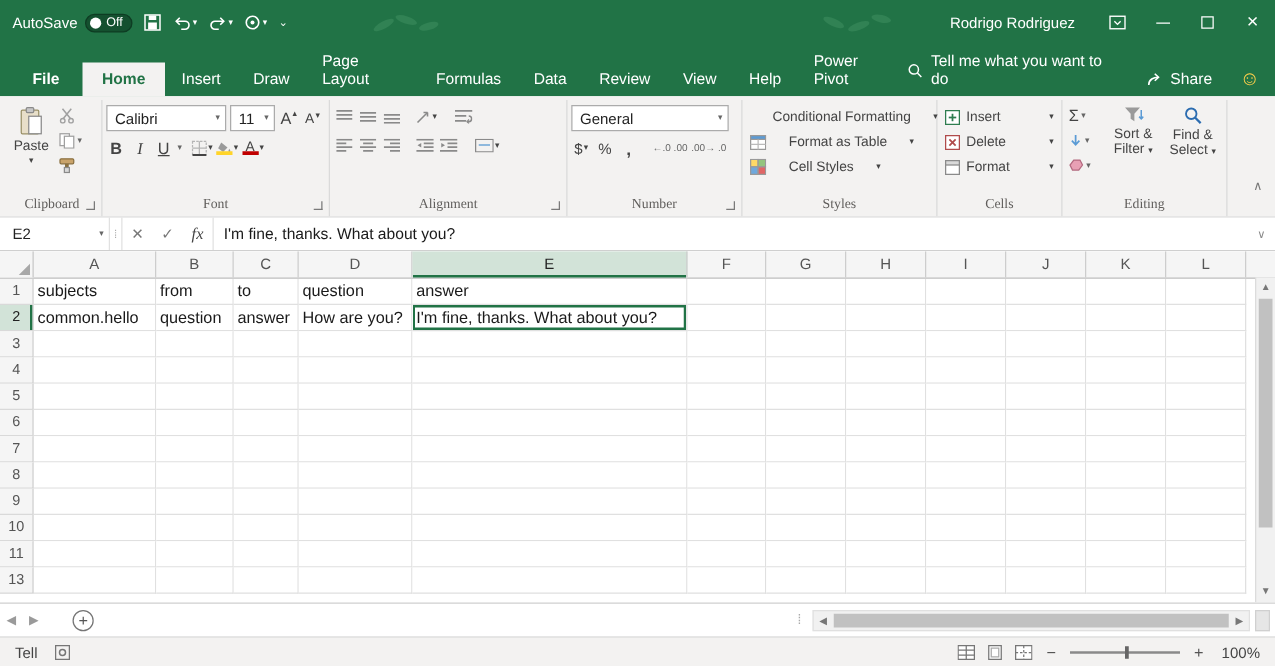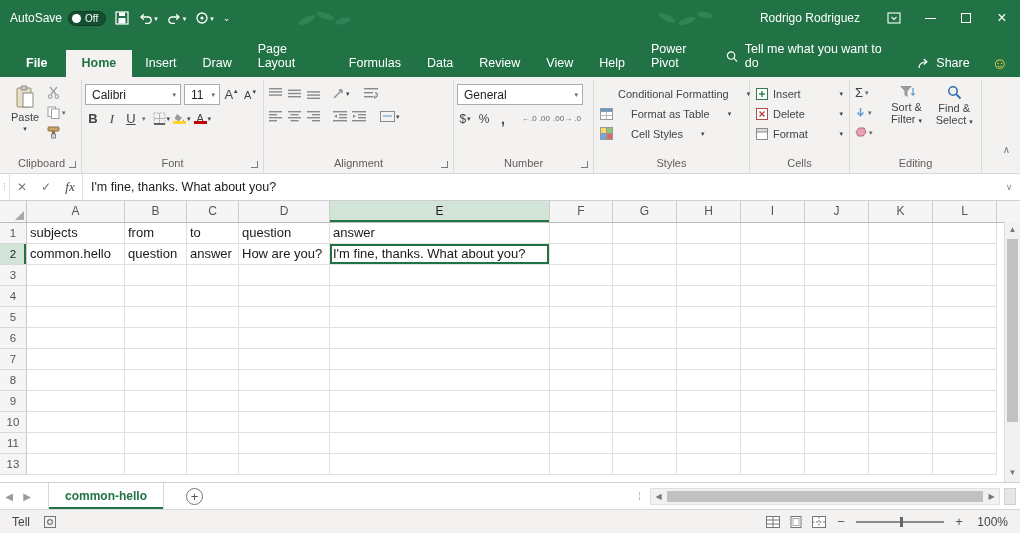--- a/index.html
+++ b/index.html
@@ -31,21 +31,21 @@
   .mtab.file {padding:6px 18px 7px;font-weight:bold;}
   .mtab.active {background:#f3f2f1; color:#217346; font-weight:bold; padding:6px 16px 7px;}
   .tellme {margin-left:auto; display:flex; align-items:center; gap:7px; font-size:12.5px; padding-bottom:7px; margin-right:30px;}
   .sharebox {display:flex; align-items:center; gap:6px; font-size:12.5px; padding-bottom:7px; margin-right:22px;}
   .smiley {font-size:16px; color:#ffd04a; padding-bottom:5px; margin-right:12px; line-height:1;}
 
   
   .ribbon {flex:0 0 96px; background:#f3f2f1; display:flex; padding:3px 0 0 2px; position:relative;}
   .rgroup {display:flex; flex-direction:column; border-right:1px solid #dadada; padding:1px 3px 0;}
   .rcontent {flex:1; display:flex;}
-  .glabel {height:17px; font-size:11px; color:#605e5c; text-align:center; line-height:14px; position:relative;}
+  .glabel {height:17px; font-size:11px; color:#605e5c; text-align:center; line-height:14px; position:relative;font-family:Liberation Serif, serif;}
   .launcher {position:absolute; right:2px; bottom:5px; width:7px; height:7px; border-right:1.5px solid #7a7a7a; border-bottom:1.5px solid #7a7a7a;}
   .bigbtn {display:flex; flex-direction:column; align-items:center; padding-top:4px; gap:2px; font-size:11px; color:#444; line-height:12px; text-align:center;}
   .mini-col {display:flex; flex-direction:column; gap:2px; padding-top:2px;}
   .sbtn {height:18px; display:flex; align-items:center; gap:2px; padding:0 2px; color:#666; font-size:12px;}
   .stackrows {display:flex; flex-direction:column; gap:4px; padding-top:3px; flex:1;}
   .frow {display:flex; align-items:center; gap:3px;}
   .combo {background:#fff; border:1px solid #ababab; height:21px; display:flex; align-items:center; font-size:12px; color:#222; padding:0 4px 0 6px;}
   .combo .dd {margin-left:auto; color:#666; padding-left:5px;}
   .fontbtn {min-width:16px; height:19px; display:flex; align-items:center; justify-content:center; color:#444; gap:1px;}
   .b {font-weight:bold; font-size:13px;}
@@ -570,20 +570,24 @@
           <span><span>Find &amp; Select</span> <span class="dd">▾</span></span>
         </div>
       </div>
       <div class="glabel"><span>Editing</span></div>
     </div>
 
     <span class="collapse-ribbon">∧</span>
   </div>
 
   <div class="formula-bar">
+    <div class="name-box">
+        <span>E2</span>
+        <span class="dd">▾</span>
+      </div>
     <div class="fb-handle">⁞</div>
     <span class="fb-btn">
         <span>✕</span>
       </span>
     <span class="fb-btn">
         <span>✓</span>
       </span>
     <span class="fb-btn fb-fx">
         <span>fx</span>
       </span>
@@ -792,23 +796,20 @@
     <div class="vscroll">
       <span class="arr">▲</span>
       <span class="vthumb"></span>
       <span class="arr varr-bottom">▼</span>
     </div>
   </div>
 
   <div class="sheet-bar">
     <span class="snav">◀</span>
     <span class="snav">▶</span>
-    <div class="sheet-tab">
-        <span>common-hello</span>
-      </div>
     <span class="addsheet">+</span>
     <span class="sheet-split">⁞</span>
     <div class="hscroll">
       <span class="arr">◀</span>
       <span class="hthumb"></span>
       <span class="arr">▶</span>
     </div>
     <span class="corner-block"></span>
   </div>
 

